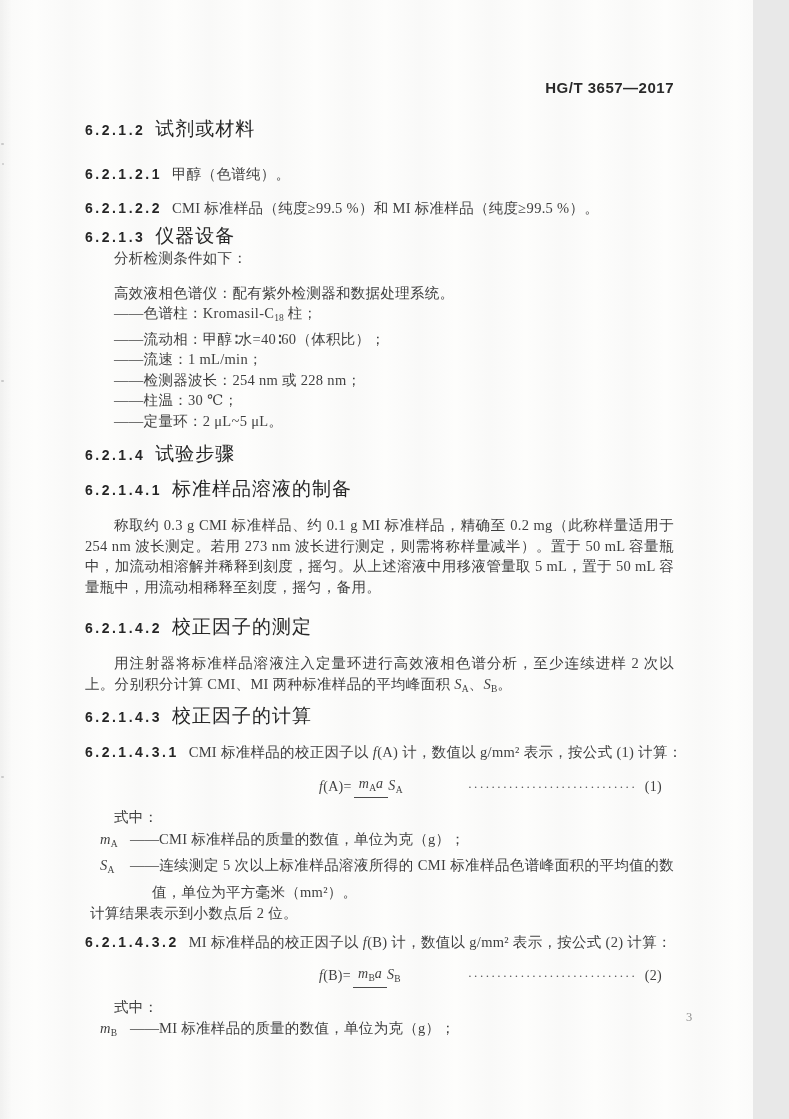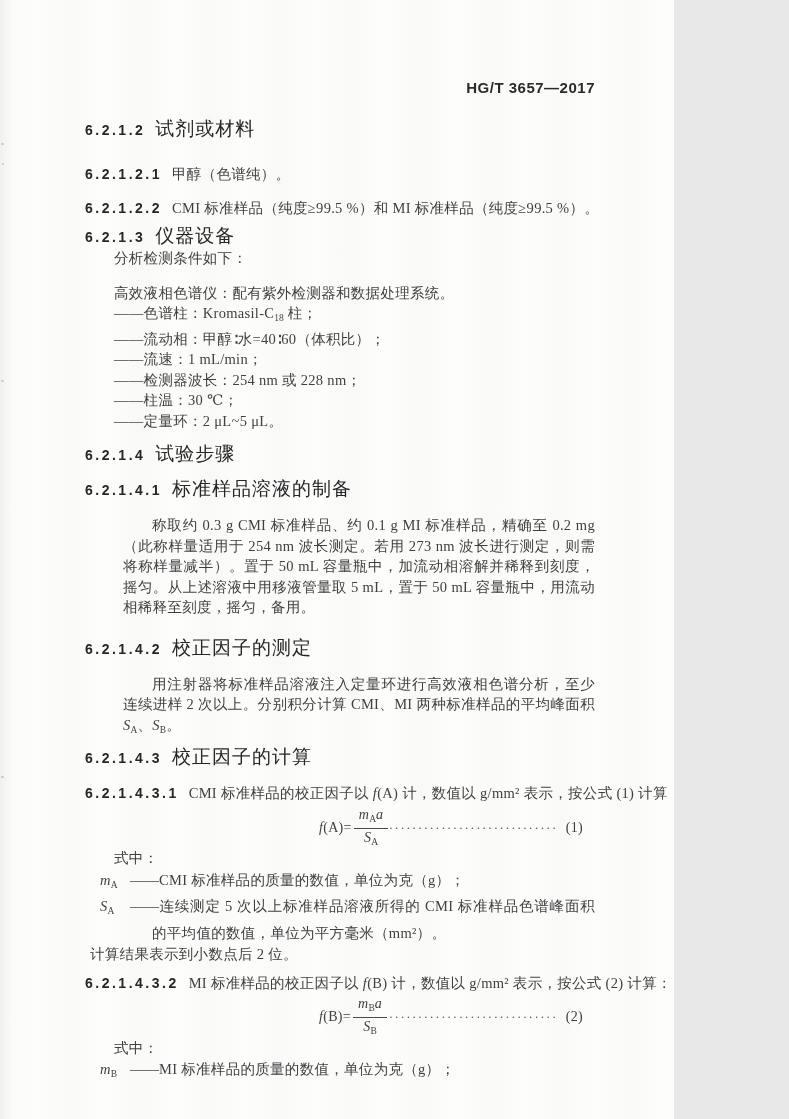--- a/index.html
+++ b/index.html
@@ -1,19 +1,19 @@
 <!DOCTYPE html>
 <html><head>
 <meta charset="utf-8">
 <style>
   * { margin:0; padding:0; box-sizing:border-box; }
   html,body { width:789px; height:1119px; }
   body { font-family:"Liberation Serif","DejaVu Serif",serif; background:#e8e8e8; }
   .page {
-    position:relative; width:674px; height:1119px; overflow:hidden;
+    position:relative; width:753px; height:1119px; overflow:hidden;
     background-color:#fdfdfc;
     background-image:
       linear-gradient(90deg, rgba(0,0,0,0.035), rgba(0,0,0,0) 12px),
       repeating-linear-gradient(90deg, rgba(150,150,150,0.04) 0px, rgba(255,255,255,0) 35px, rgba(150,150,150,0.04) 70px);
     color:#3f3f3f;
   }
   .header { padding-top:78px; margin:0 79px 0 85px; text-align:right; line-height:20px; }
   .std-code {
     font-family:"Liberation Sans","DejaVu Sans",sans-serif;
     font-weight:bold; font-size:15px; color:#2a2a2a; letter-spacing:0.5px;
@@ -23,31 +23,31 @@
     font-family:Liberation Sans, sans-serif;
     font-weight:bold; font-size:14px; color:#262626; letter-spacing:2.5px; margin-right:10px;
   }
   .sec-title {
     font-family:"Liberation Sans","DejaVu Sans",sans-serif;
     font-weight:normal; font-size:19px; color:#262626; letter-spacing:1px;
   }
   .sec-h, .sec-line { line-height:21px; white-space:nowrap; }
   .body-inline { font-size:14.5px; color:#3f3f3f; }
   .para { text-align:justify; }
-  .indent { text-indent:2em;margin-left:38px; }
+  .indent { text-indent:2em; }
   .cond-p { margin-left:29px; }
   .cond-item { margin-left:29px; white-space:nowrap; }
   sub { font-size:9.5px; vertical-align:-3px; letter-spacing:0; }
   .mt20{margin-top:20px;} .mt19{margin-top:19px;} .mt14{margin-top:14px;}
   .mt13{margin-top:13px;} .mt12{margin-top:12px;} .mt8{margin-top:8px;}
   .mt7{margin-top:23px;} .mt6{margin-top:6px;} .mt4{margin-top:4px;} .mt0{margin-top:0;}
   .eq-row { position:relative; height:40px; }
   .formula { position:absolute; left:234px; top:0; height:40px; display:flex; align-items:center; font-size:14px; }
   .f-var { font-style:italic; font-family:"Liberation Serif","DejaVu Serif",serif; }
-  .frac { display:inline-flex; flex-direction:column; align-items:center; margin-left:2px; line-height:16px; }
+  .frac { display:inline-flex; flex-direction:row; align-items:center; margin-left:2px; line-height:16px; }
   .frac .num { display:block; border-bottom:1px solid #4a4a4a; padding:0 5px 1px 5px; }
   .frac .den { display:block; padding-top:1px; }
   .eq-tail { position:absolute; right:12px; top:0; height:40px; display:flex; align-items:center; }
   .eq-dots { color:#5a5a5a; font-size:13px; letter-spacing:1.5px; }
   .eq-num { margin-left:8px; font-size:14px; color:#3f3f3f; }
   .defs-label { line-height:21.5px; margin-left:29px; }
   .def-item { line-height:21.5px; padding-left:67px; text-indent:-52px; text-align:justify; }
   .def-item .term { display:inline-block; min-width:30px; text-indent:0; }
   .def-note { line-height:20.5px; margin-left:5px; }
   .dash { letter-spacing:0; }

